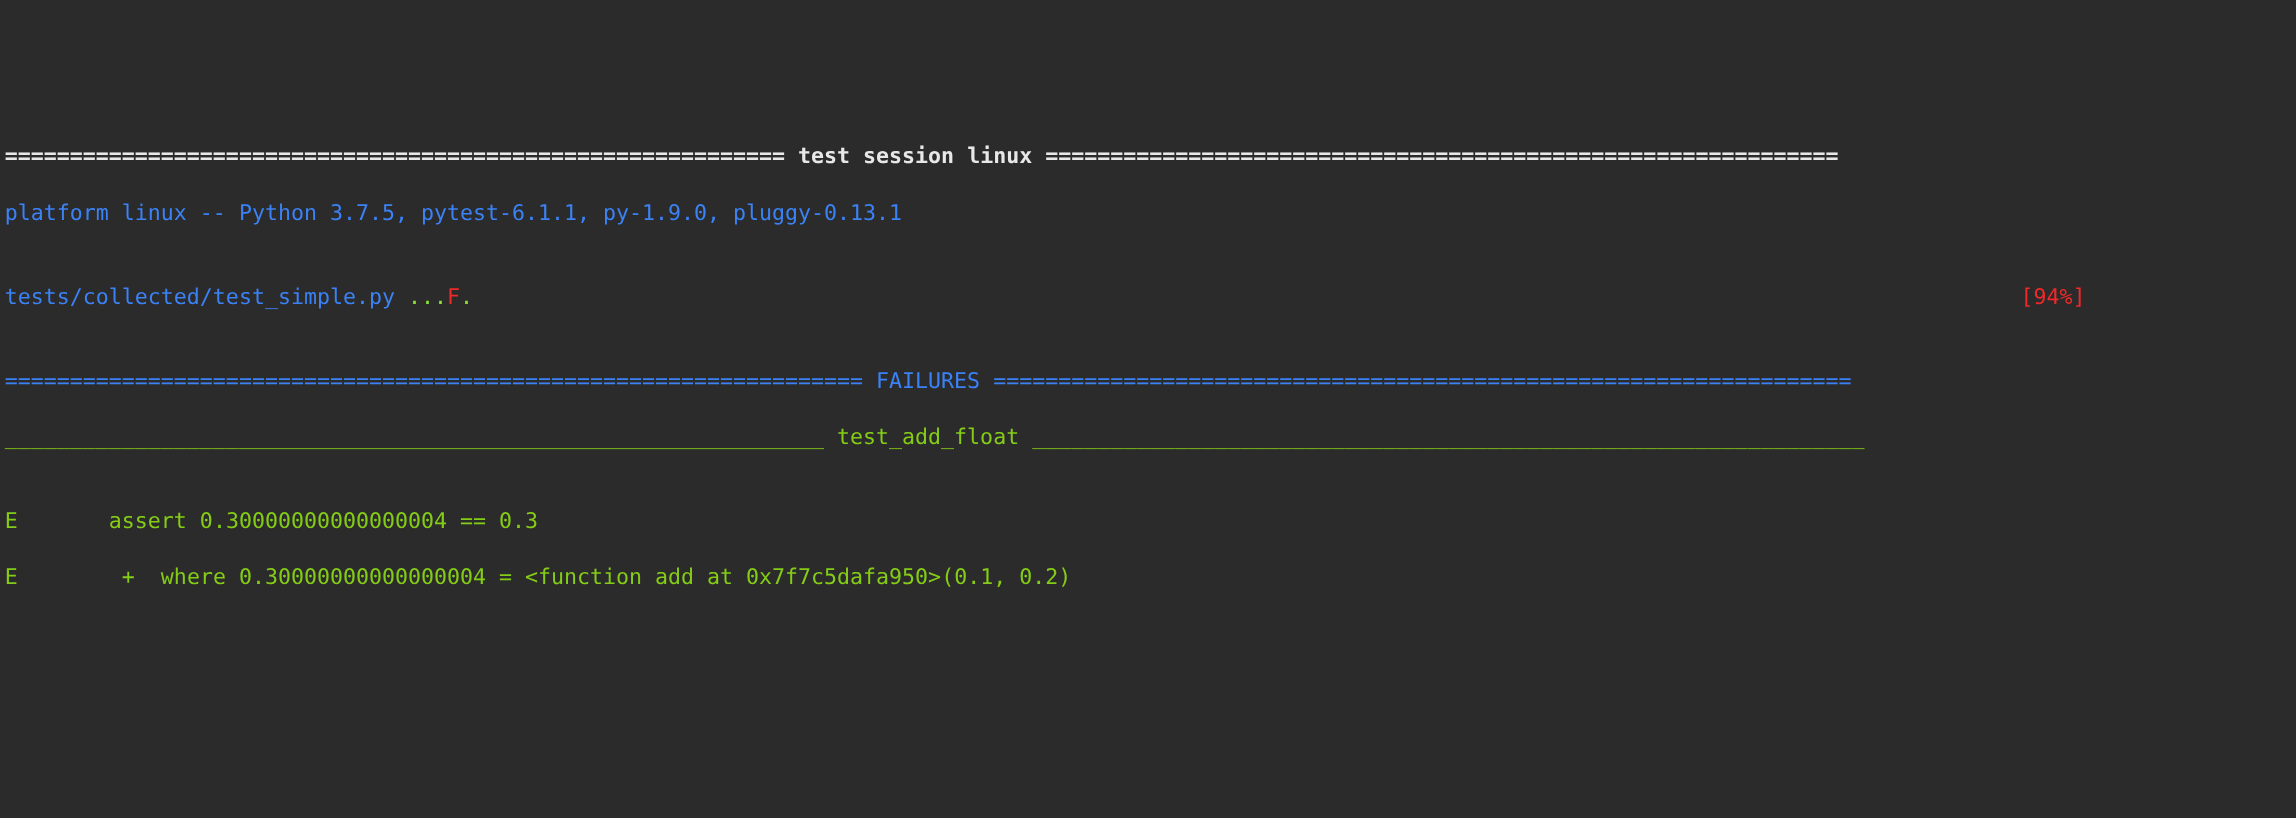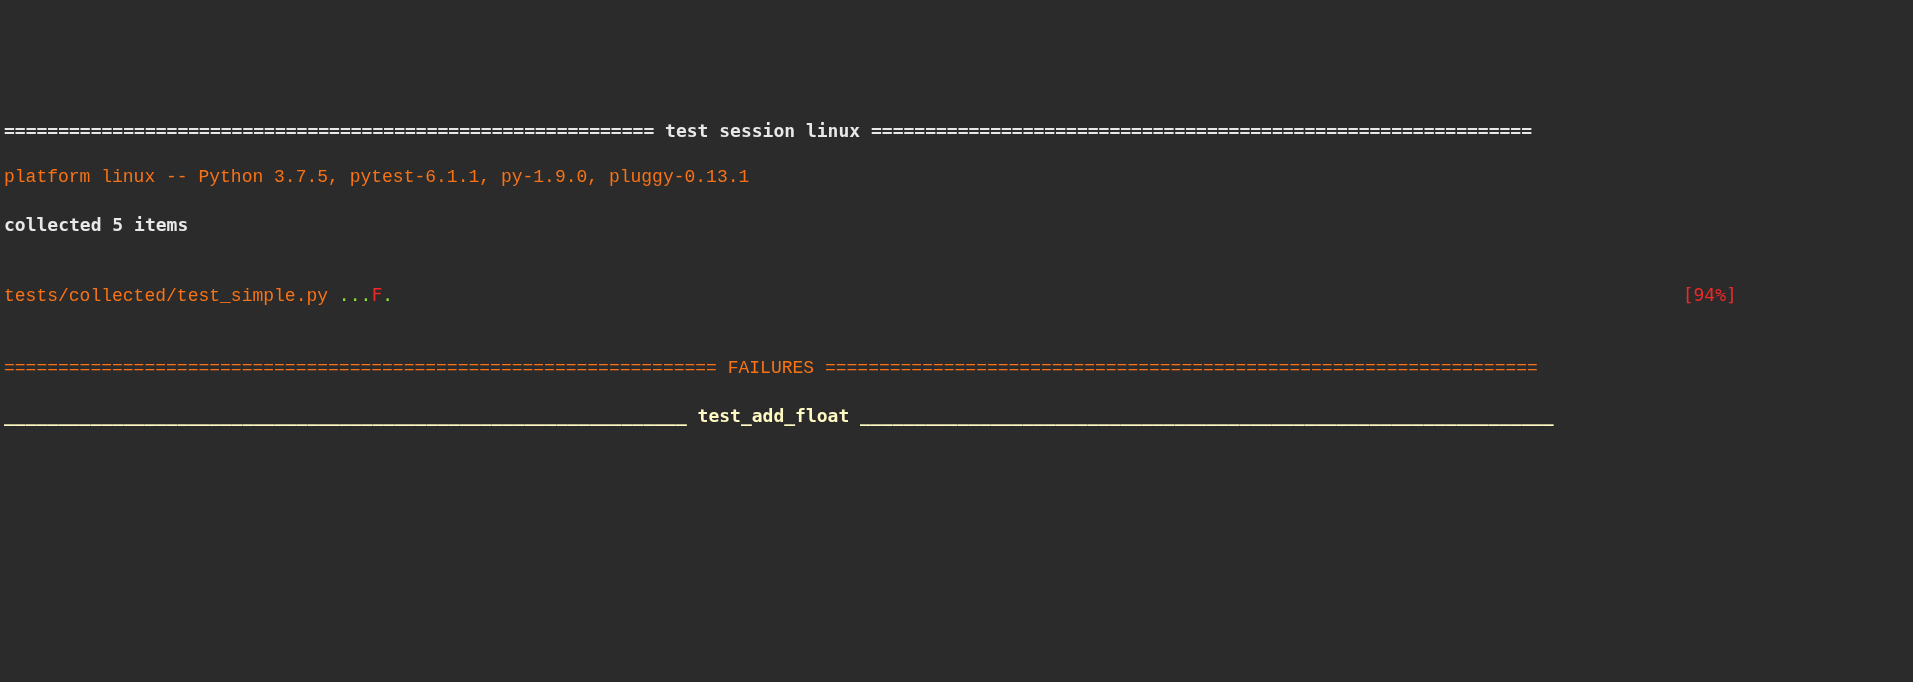--- a/index.html
+++ b/index.html
@@ -12,42 +12,43 @@
       color: #d0d0d0;
       font-family: 'DejaVu Sans Mono', 'Liberation Mono', 'Consolas', monospace;
       font-size: 18px;
       line-height: 1.3;
       white-space: pre;
       padding: 2px 4px;
       overflow-x: auto;
       width: 1913px;
     }
     .bold { font-weight: bold; }
-    .white { color: #f97316; font-family: Liberation Mono, monospace; }
+    .white { color: #3b82f6; }
     .bright-white { color: #e8e8e8; }
     .green { color: #8ae234; }
     .red { color: #ef2929; }
-    .orange { color: #fef9c3; font-weight: bold; }
+    .orange { color: #84cc16; font-weight: normal; }
     .line { display: block; }
   </style>
 </head>
 <body>
 
 
 
 <div id="terminal">
 <span class="line"><span class="bold bright-white">============================================================ </span><span class="bold bright-white">test session linux</span><span class="bold bright-white"> =============================================================</span></span>
 <span class="line white">platform linux -- Python 3.7.5, pytest-6.1.1, py-1.9.0, pluggy-0.13.1</span>
-<span class="line bold bright-white">collected 5 items</span>
 <span class="line"></span>
 <span class="line"><span class="white">tests/collected/test_simple.py </span><span class="green">...</span><span class="red">F</span><span class="green">.</span><span>                                                                                                                       </span><span class="red">[94%]</span></span>
 <span class="line"></span>
 <span class="line"><span class="white">================================================================== </span><span class="white">FAILURES</span><span class="white"> ==================================================================</span></span>
 <span class="line"><span class="orange">_______________________________________________________________ </span><span class="orange">test_add_float</span><span class="orange"> ________________________________________________________________</span></span>
 <span class="line"></span>
+<span class="line"><span class="orange">E       </span><span class="orange">assert 0.30000000000000004 == 0.3</span></span>
+<span class="line"><span class="orange">E        </span><span class="orange">+  where 0.30000000000000004 = &lt;function add at 0x7f7c5dafa950&gt;(0.1, 0.2)</span></span>
 
 <span class="line"></span>
 
 
 
 
 
 
 </div>
 

